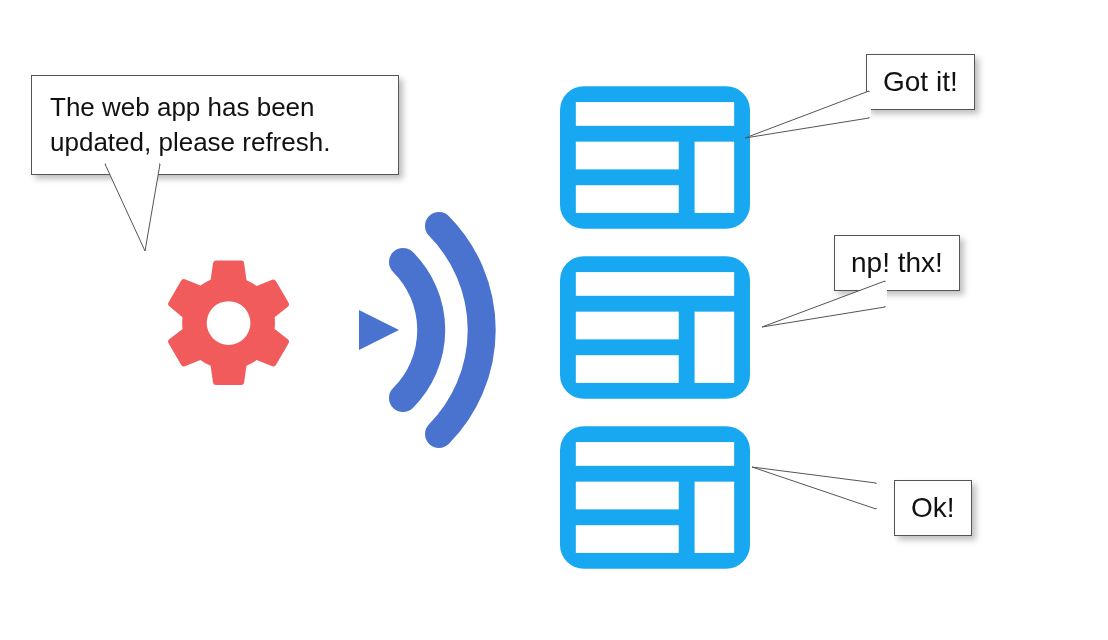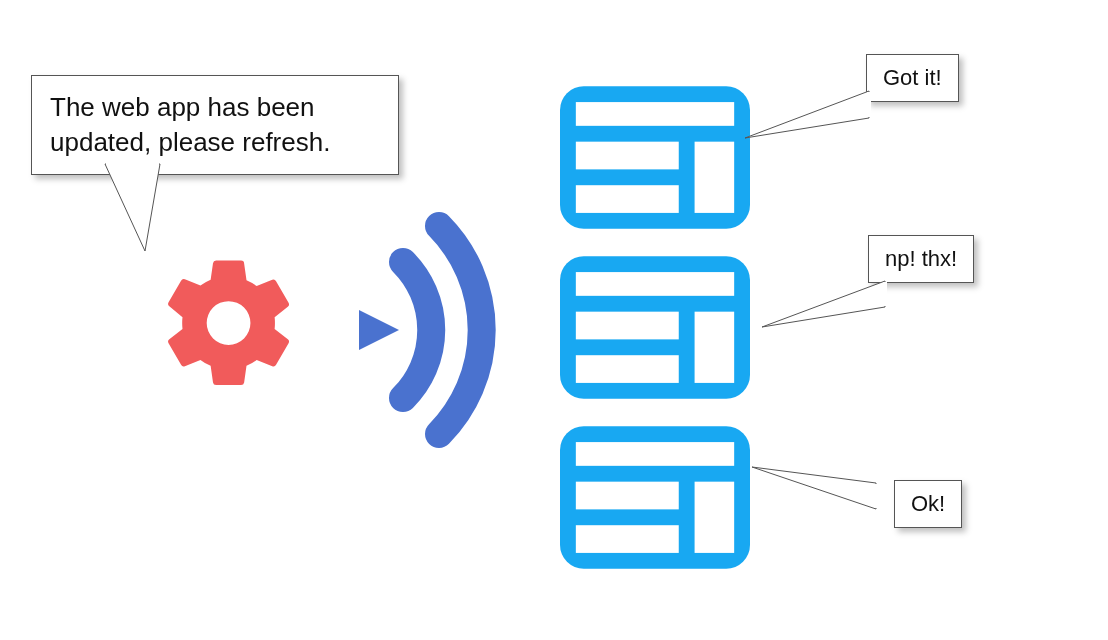--- a/index.html
+++ b/index.html
@@ -23,21 +23,21 @@
     line-height: 1.35;
     color: #111;
     box-shadow: 4px 4px 6px rgba(0,0,0,0.25);
   }
 
   
   .bubble-right {
     background: #fff;
     border: 1px solid #555;
     padding: 10px 16px;
-    font-size: 22px;
+    font-size: 28px;
     line-height: 1.2;
     color: #111;
     box-shadow: 4px 4px 6px rgba(0,0,0,0.25);
     white-space: nowrap;
   }
 
   
   .tail { position: absolute; overflow: visible; }
   .tail polygon { fill: #fff; stroke: #555; stroke-width: 1; }
   .tail .mask { fill:#fff; stroke:none; } 
@@ -102,21 +102,21 @@
 
 <div class="pos tab-icon" style="left:560px; top:255px;">
   <svg width="190" height="145" viewBox="0 0 48 36" fill="currentColor">
     <rect x="0" y="0" width="48" height="36" rx="6"></rect>
     <rect x="4" y="4" width="40" height="6" fill="#fff"></rect>
     <rect x="4" y="14" width="26" height="7" fill="#fff"></rect>
     <rect x="4" y="25" width="26" height="7" fill="#fff"></rect>
     <rect x="34" y="14" width="10" height="18" fill="#fff"></rect>
   </svg>
 </div>
-<div class="pos bubble-right" style="left:868px; top:235px;">
+<div class="pos bubble-right" style="left:834px; top:235px;">
   <span>np! thx!</span>
 </div>
 <svg class="pos tail" style="left:760px; top:280px;" width="130" height="55">
   <polygon points="125,1 125,27 2,47"></polygon>
   <rect class="mask" x="123" y="2" width="4" height="24"></rect>
 </svg>
 
 <div class="pos tab-icon" style="left:560px; top:425px;">
   <svg width="190" height="145" viewBox="0 0 48 36" fill="currentColor">
     <rect x="0" y="0" width="48" height="36" rx="6"></rect>

